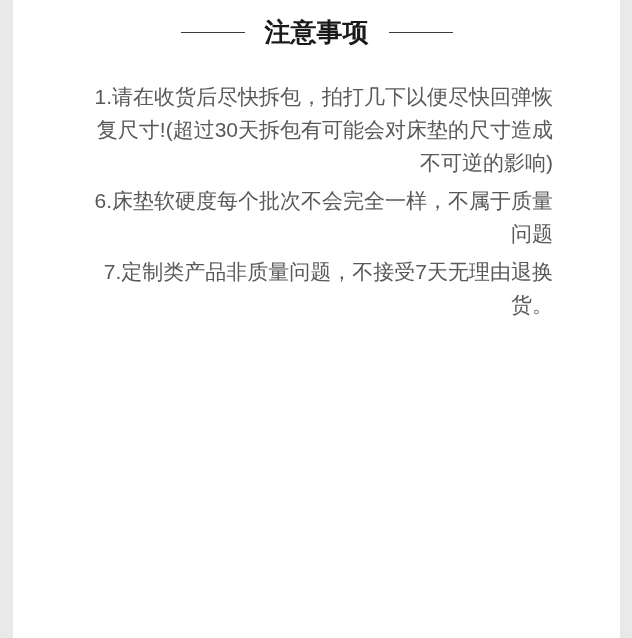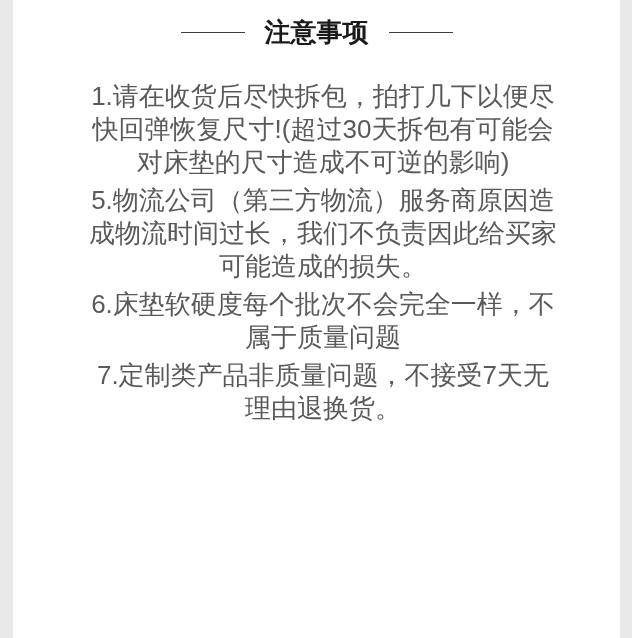--- a/index.html
+++ b/index.html
@@ -49,39 +49,38 @@
     color: var(--title-color);
     line-height: 32px;
     letter-spacing: 0px;
     white-space: nowrap;
   }
   .notice-list {
     margin: 32px 0 0 71px;
     width: 481px;
   }
   .notice-item {
-    margin: 0 3px 5px 0;
-    font-size: 26px;
+    margin: 0 12px 5px 0;
+    font-size: 21px;
     line-height: 33px;
     color: var(--body-text-color);
     word-break: break-all;
-    text-align: center;
+    text-align: right;
   }
 </style>
 </head>
 <body>
 
 <div class="card">
 
   <div class="notice-header">
     <span class="rule"></span>
     <h1 class="page-title">注意事项</h1>
     <span class="rule"></span>
   </div>
 
   <div class="notice-list">
     <p class="notice-item">1.请在收货后尽快拆包，拍打几下以便尽快回弹恢复尺寸!(超过30天拆包有可能会对床垫的尺寸造成不可逆的影响)</p>
-    <p class="notice-item">5.物流公司（第三方物流）服务商原因造成物流时间过长，我们不负责因此给买家可能造成的损失。</p>
     <p class="notice-item">6.床垫软硬度每个批次不会完全一样，不属于质量问题</p>
     <p class="notice-item">7.定制类产品非质量问题，不接受7天无理由退换货。</p>
   </div>
 
 </div>
 
 </body></html>

